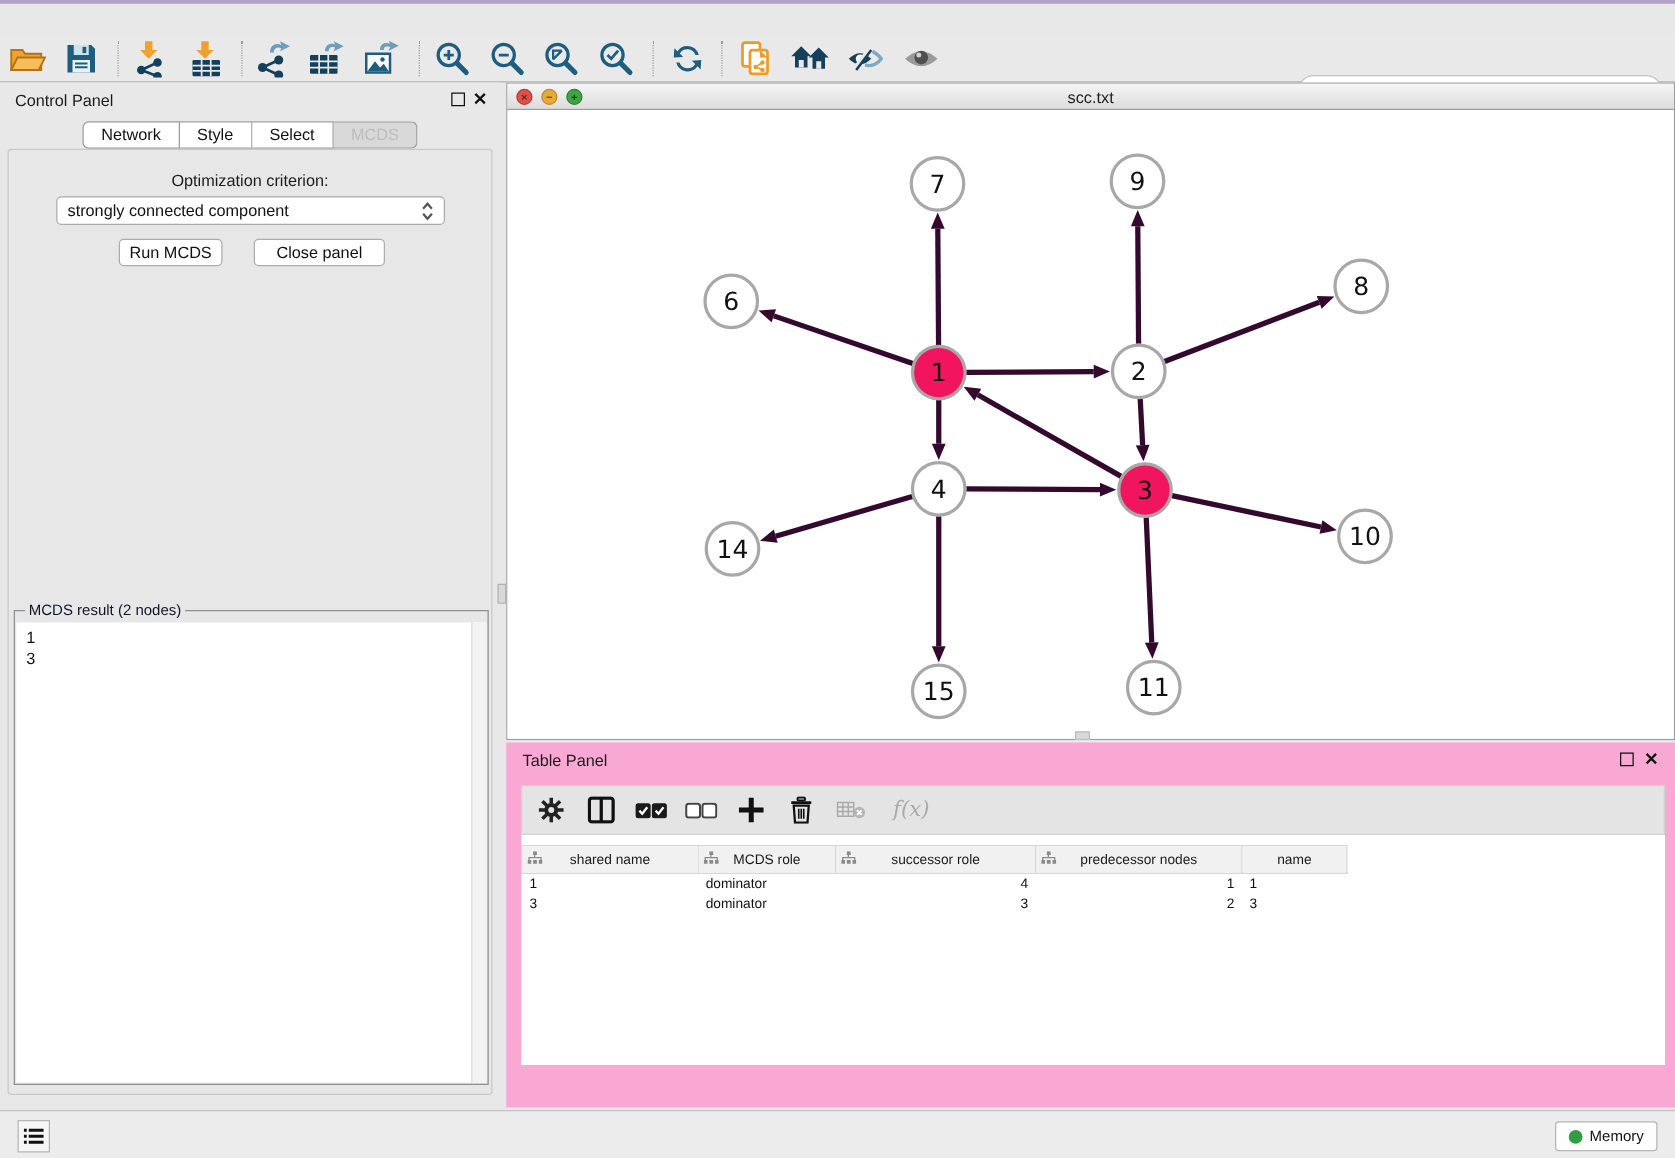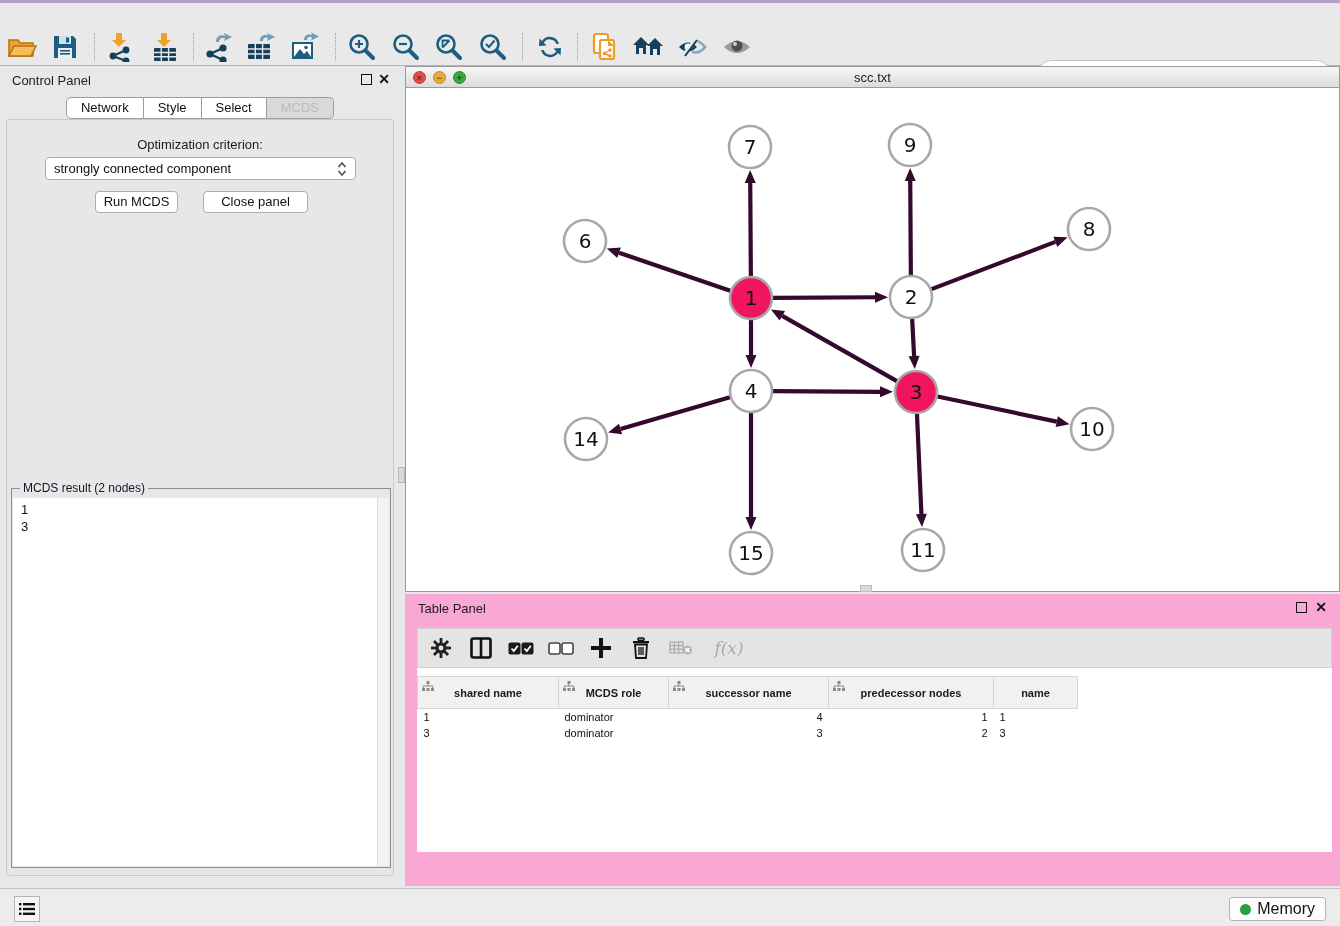--- a/index.html
+++ b/index.html
@@ -54,29 +54,29 @@
   .net-dot { position:absolute; top:4px; width:13px; height:13px; border-radius:50%; font-size:9px; font-weight:bold; text-align:center; line-height:13px; color:rgba(0,0,0,.55); }
   .net-canvas { position:absolute; left:0; top:22px; right:0; bottom:0; background:#fff; }
 
   
   .table-panel { position:absolute; left:405px; top:594px; width:935px; height:292px; background:#f9a8d4; }
   .tp-body { position:absolute; left:12px; top:34px; width:915px; height:224px; background:#fff; }
   .tp-toolbar { position:absolute; left:0; top:0; right:0; height:40px; background:#e4e4e4; border:1px solid #d2d2d2; display:flex; align-items:center; gap:14px; padding-left:10px; }
   .tp-tool { width:26px; height:26px; display:flex; align-items:center; justify-content:center; }
   .fx-label { font-family:"DejaVu Serif", serif; font-style:italic; font-size:17px; color:#aaa; }
   .grid-table { position:absolute; left:0; top:48px; right:0; border-collapse:collapse; table-layout:fixed; }
-  .grid-table th { height:32px; background:#f1f1f1; border:1px solid #d5d5d5; font-size:11px; font-weight:bold; color:#1a1a1a; text-align:center; position:relative; overflow:hidden; white-space:nowrap; }
+  .grid-table th { height:22px; background:#f1f1f1; border:1px solid #d5d5d5; font-size:11px; font-weight:normal; color:#1a1a1a; text-align:center; position:relative; overflow:hidden; white-space:nowrap; }
   .grid-table th svg { position:absolute; left:4px; top:4px; }
   .grid-table td { height:16px; font-size:11px; color:#111; padding:0 6px; border:none; overflow:hidden; white-space:nowrap; }
   .tab-row { position:absolute; left:0; right:0; top:269px; display:flex; justify-content:center; }
 
   
   .statusbar { position:absolute; left:0; top:888px; width:1340px; height:38px; background:#ececec; border-top:1px solid #c2c2c2; }
   .hist-btn { position:absolute; left:14px; top:7px; width:26px; height:26px; background:#f6f6f6; border:1px solid #b5b5b5; display:flex; align-items:center; justify-content:center; }
-  .memory-btn { position:absolute; right:14px; top:8px; height:24px; background:#fdfdfd; border:1px solid #b5b5b5; border-radius:3px; display:flex; align-items:center; gap:6px; padding:0 10px; font-size:16px; color:#111; }
+  .memory-btn { position:absolute; right:14px; top:8px; height:24px; background:#fdfdfd; border:1px solid #b5b5b5; border-radius:3px; display:flex; align-items:center; gap:6px; padding:0 10px; font-size:12px; color:#111; }
   .mem-dot { width:11px; height:11px; border-radius:50%; }
 </style>
 </head>
 <body>
 
 <div id="app">
 
   <div class="top-accent"></div>
 
   <div class="toolbar">
@@ -473,21 +473,21 @@
                   </g>
                 </svg><span>MCDS role</span></th>
               <th style="width: 160px;"><svg width="12" height="11" viewBox="0 0 12 11">
                   <g fill="#8a8a8a">
                     <rect x="4.5" y="0" width="3" height="3"></rect>
                     <rect x="0" y="7" width="3" height="3"></rect>
                     <rect x="4.5" y="7" width="3" height="3"></rect>
                     <rect x="9" y="7" width="3" height="3"></rect>
                     <path d="M5.7 3 V5 M1.2 7 V5 H10.8 V7" stroke="#8a8a8a" fill="none" stroke-width="1"></path>
                   </g>
-                </svg><span>successor name</span></th>
+                </svg><span>successor role</span></th>
               <th style="width: 165px;"><svg width="12" height="11" viewBox="0 0 12 11">
                   <g fill="#8a8a8a">
                     <rect x="4.5" y="0" width="3" height="3"></rect>
                     <rect x="0" y="7" width="3" height="3"></rect>
                     <rect x="4.5" y="7" width="3" height="3"></rect>
                     <rect x="9" y="7" width="3" height="3"></rect>
                     <path d="M5.7 3 V5 M1.2 7 V5 H10.8 V7" stroke="#8a8a8a" fill="none" stroke-width="1"></path>
                   </g>
                 </svg><span>predecessor nodes</span></th>
               <th style="width: 84px;"><span>name</span></th>

